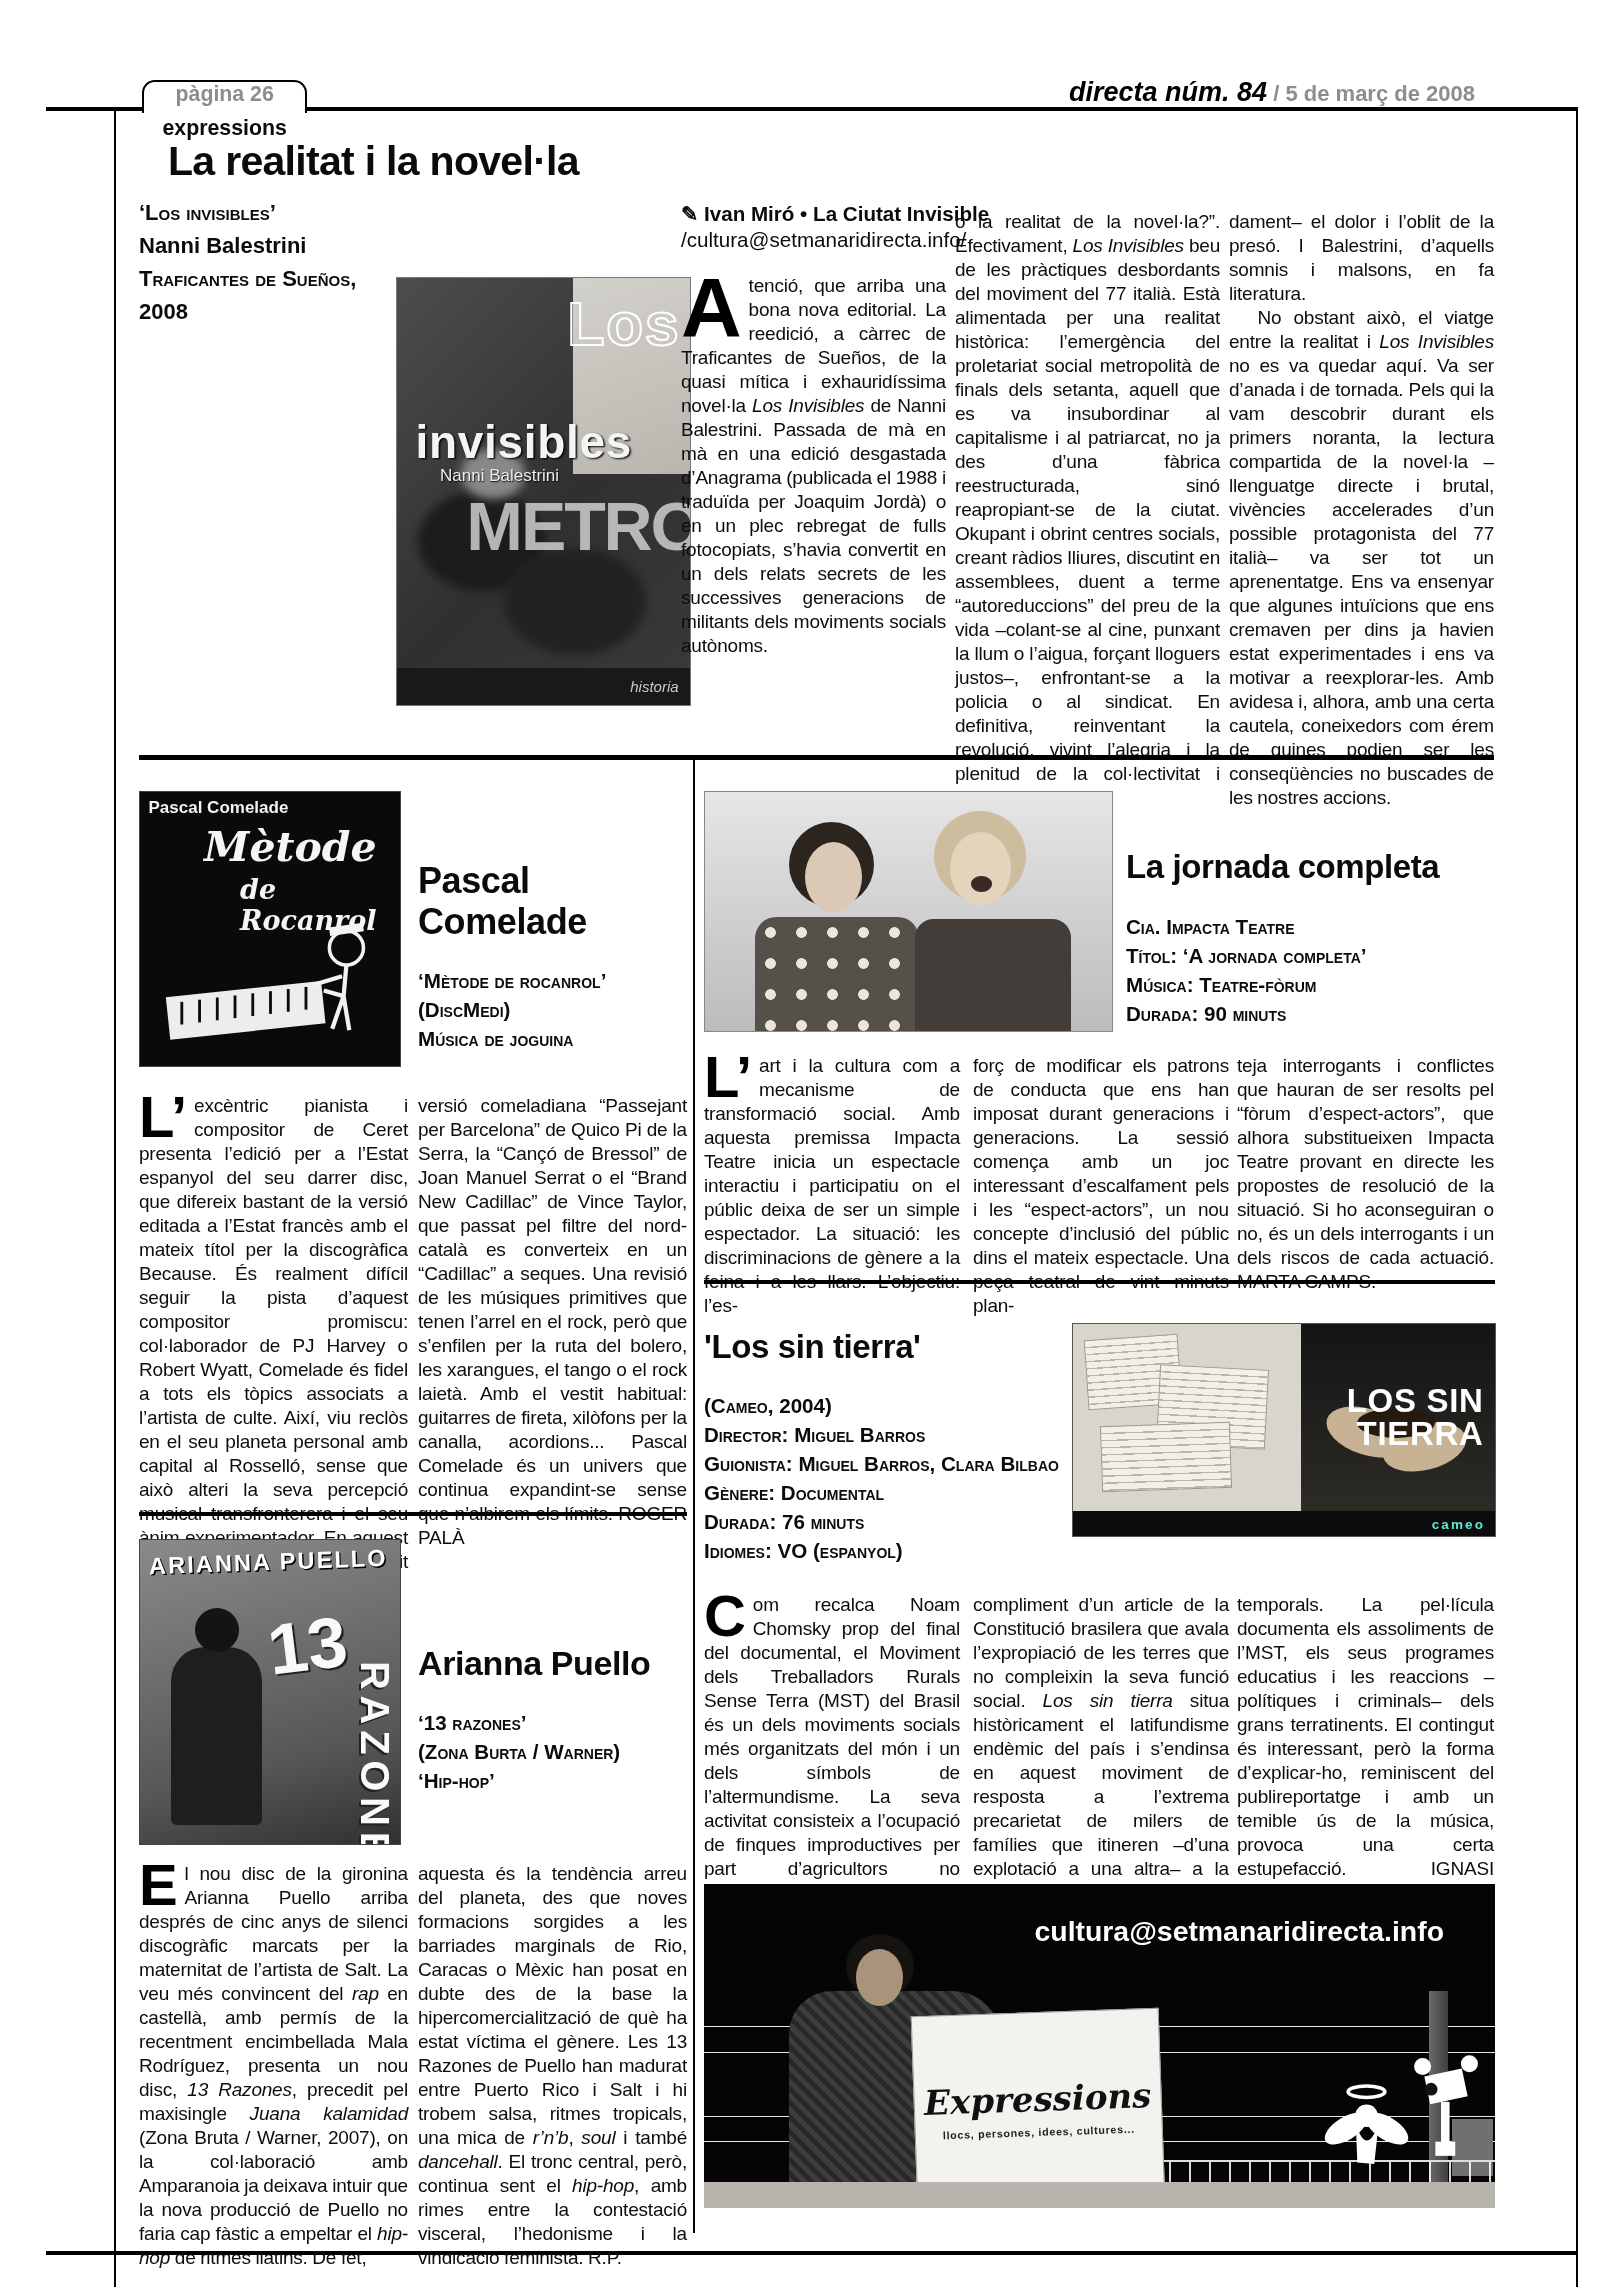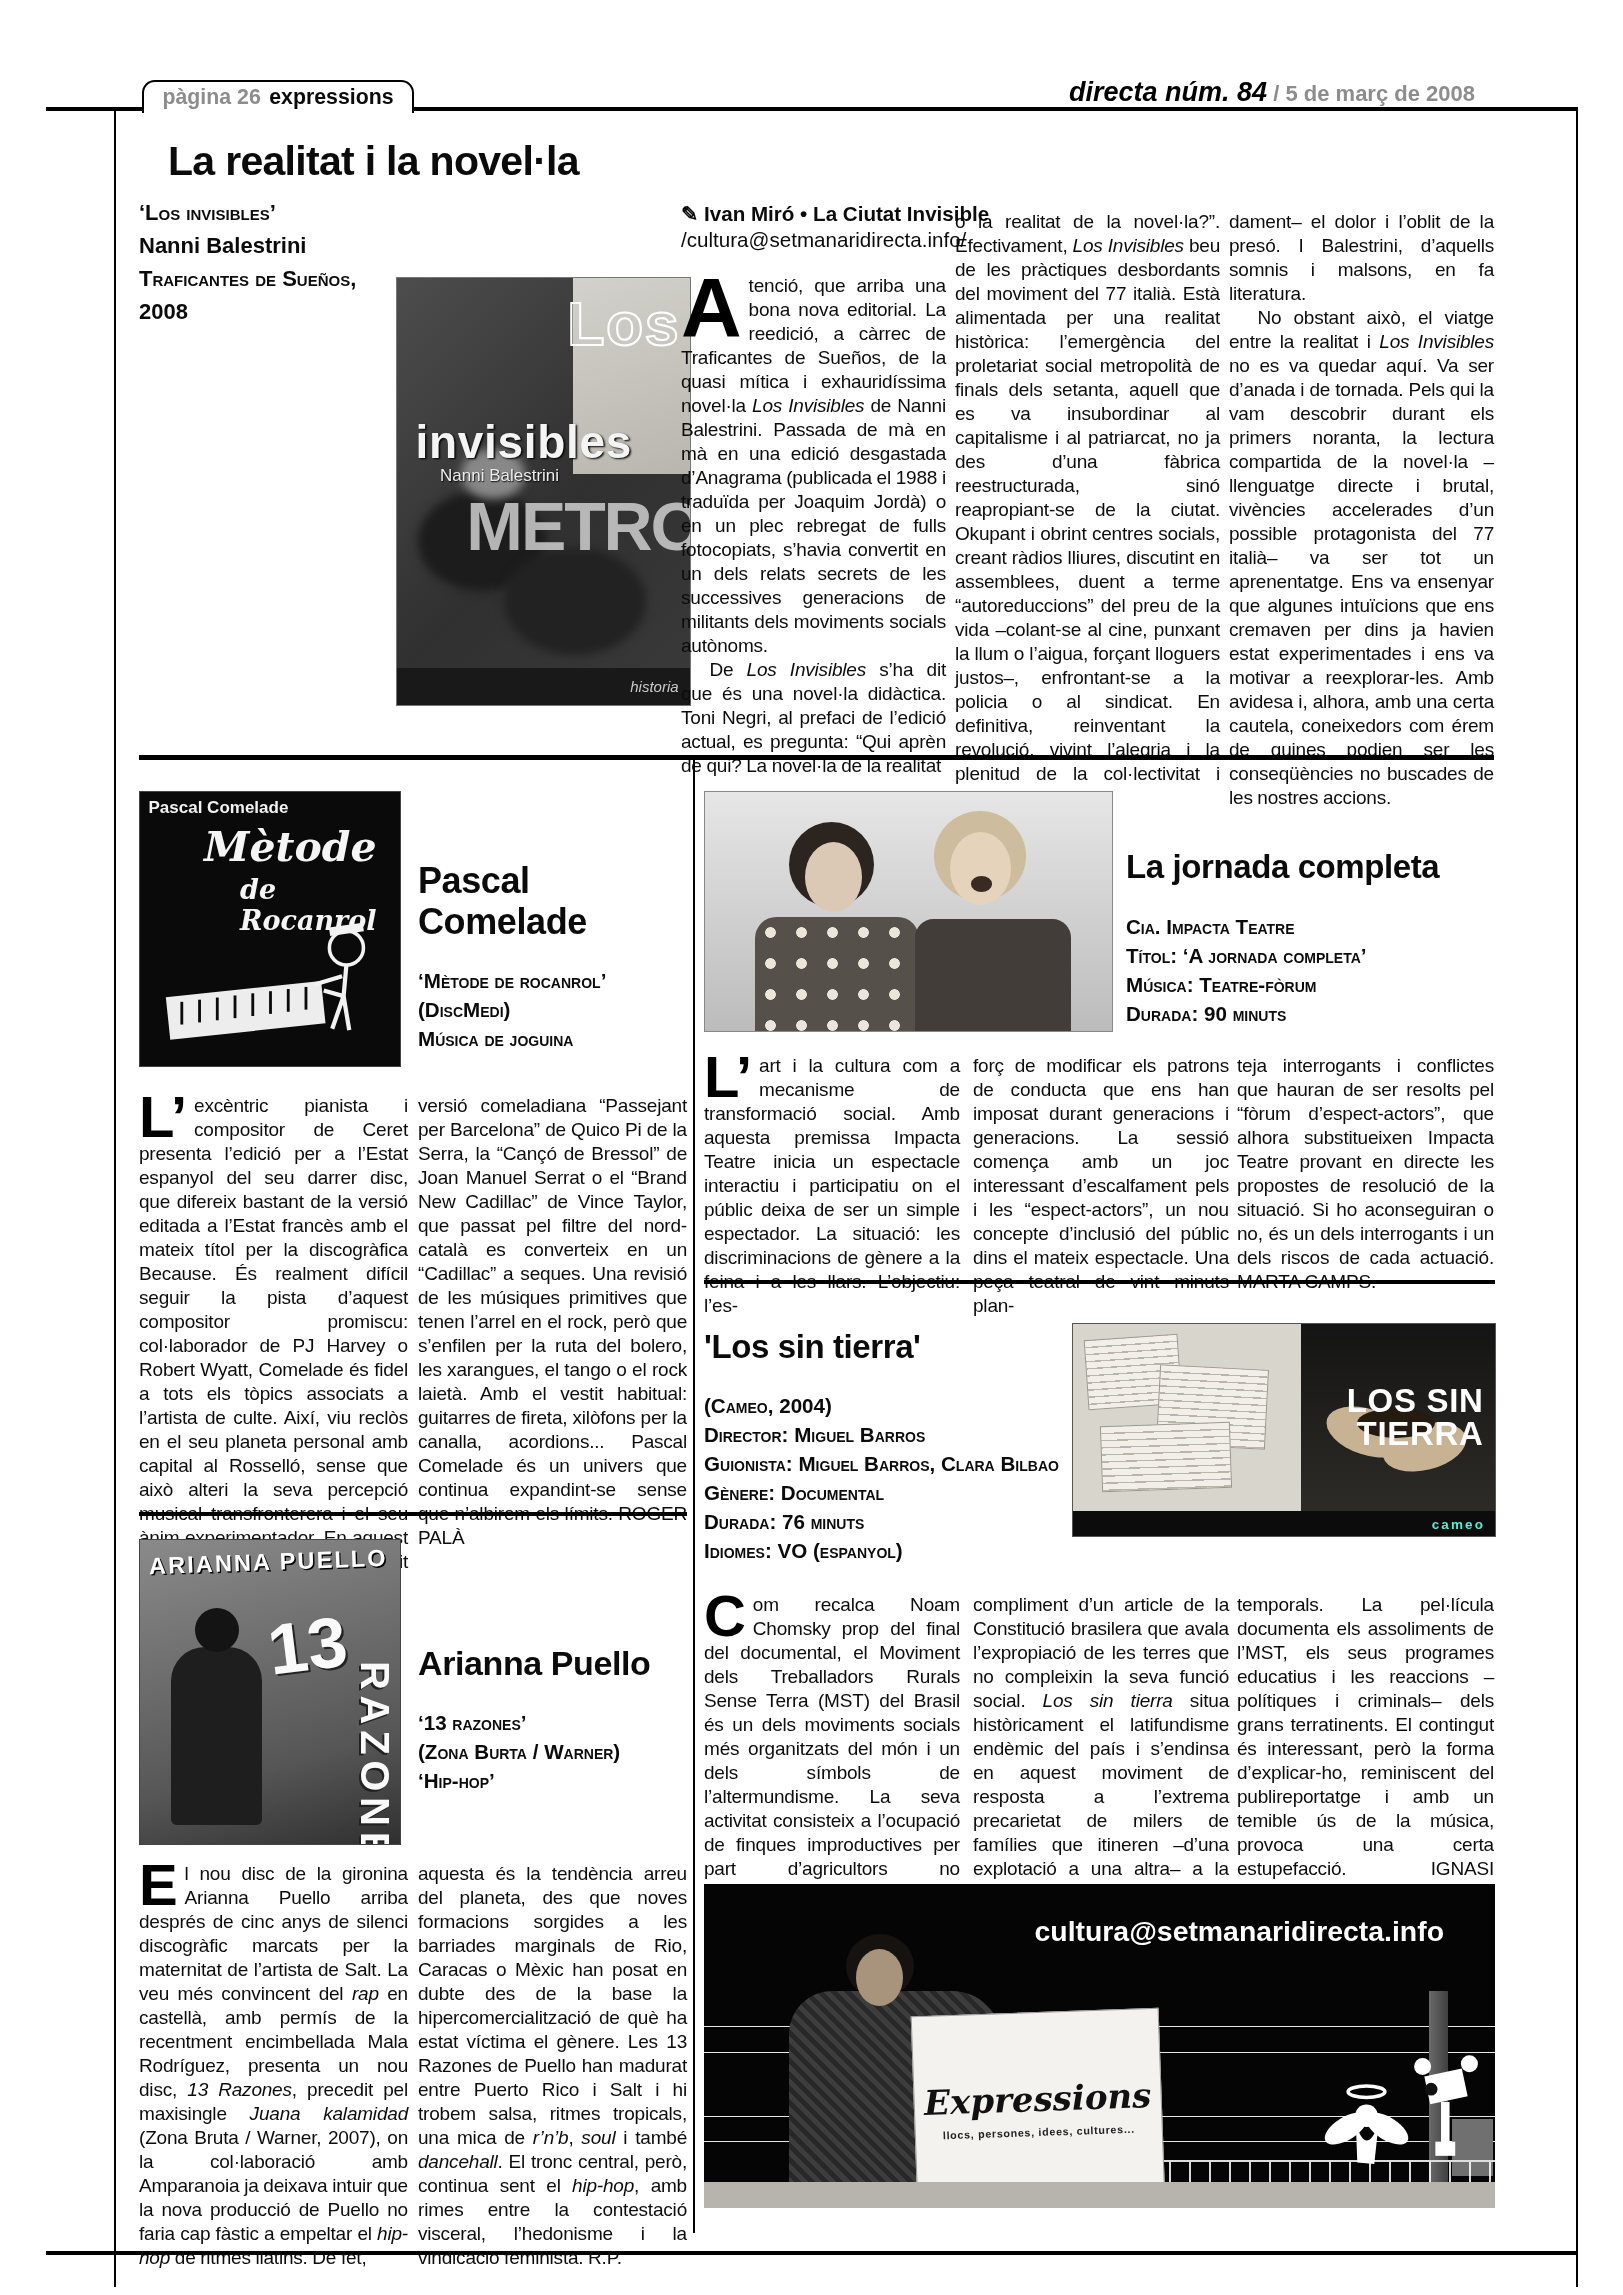--- a/index.html
+++ b/index.html
@@ -6,21 +6,21 @@
   .page{
     position:relative;width:1623px;height:2295px;background:#ffffff;
     font-family:"Liberation Sans",sans-serif;color:#0b0b0b;overflow:hidden;
   }
   .abs{position:absolute;}
   .rule{background:#000;}
   
   .tab{
     display:flex;align-items:center;gap:8.5px;background:#fff;
     border:2.1px solid #000;border-bottom:none;border-radius:12.8px 12.8px 0 0;
-    padding:0 18.5px;height:31px;font-weight:bold;font-size:21.3px;white-space:nowrap;
+    padding:0 18.5px;height:31px;font-weight:bold;font-size:21.3px;white-space:nowrap;flex-direction:column;
   }
   .tab .pg{color:#8d8d8d;}
   .masthead{font-size:22px;font-weight:bold;white-space:nowrap;text-align:right;}
   .masthead .brand{font-style:italic;font-size:27px;color:#000;}
   .masthead .date{color:#8d8d8d;}
   
   .headline{font-weight:bold;font-size:41px;letter-spacing:-0.7px;line-height:44px;margin-left:29px;}
   .sec-head{font-weight:bold;letter-spacing:-0.4px;}
   
   .sc{font-variant:small-caps;font-weight:bold;}
@@ -137,21 +137,20 @@
     <div class="strip">historia</div>
   </div>
 
   <div class="abs byline" style="left:681px;top:201px;width:548px;">
     <div class="b1"><span>✎</span> <span>Ivan Miró • La Ciutat Invisible</span></div>
     <div>/cultura@setmanaridirecta.info/</div>
   </div>
 
   <div class="col" style="left:681px;top:274px;width:265px;">
     <p><span class="dc dc-lg">A</span><span>tenció, que arriba una bona nova editorial. La reedició, a càrrec de Traficantes de Sueños, de la quasi mítica i exhauridíssima novel·la <i>Los Invisibles</i> de Nanni Balestrini. Passada de mà en mà en una edició desgastada d’Anagrama (publicada el 1988 i traduïda per Joaquim Jordà) o en un plec rebregat de fulls fotocopiats, s’havia convertit en un dels relats secrets de les successives generacions de militants dels moviments socials autònoms.</span></p>
-    <p class="ind"><span>De <i>Los Invisibles</i> s’ha dit que és una novel·la didàctica. Toni Negri, al prefaci de l’edició actual, es pregunta: “Qui aprèn de qui? La novel·la de la realitat</span></p>
   </div>
   <div class="col" style="left:955px;top:210px;width:265px;">
     <p><span>o la realitat de la novel·la?”. Efectivament, <i>Los Invisibles</i> beu de les pràctiques desbordants del moviment del 77 italià. Està alimentada per una realitat històrica: l’emergència del proletariat social metropolità de finals dels setanta, aquell que es va insubordinar al capitalisme i al patriarcat, no ja des d’una fàbrica reestructurada, sinó reapropiant-se de la ciutat. Okupant i obrint centres socials, creant ràdios lliures, discutint en assemblees, duent a terme “autoreduccions” del preu de la vida –colant-se al cine, punxant la llum o l’aigua, forçant lloguers justos–, enfrontant-se a la policia o al sindicat. En definitiva, reinventant la revolució, vivint l’alegria i la plenitud de la col·lectivitat i també –malaura-</span></p>
   </div>
   <div class="col" style="left:1229px;top:210px;width:265px;">
     <p><span>dament– el dolor i l’oblit de la presó. I Balestrini, d’aquells somnis i malsons, en fa literatura.</span></p>
     <p class="ind"><span>No obstant això, el viatge entre la realitat i <i>Los Invisibles</i> no es va quedar aquí. Va ser d’anada i de tornada. Pels qui la vam descobrir durant els primers noranta, la lectura compartida de la novel·la –llenguatge directe i brutal, vivències accelerades d’un possible protagonista del 77 italià– va ser tot un aprenentatge. Ens va ensenyar que algunes intuïcions que ens cremaven per dins ja havien estat experimentades i ens va motivar a reexplorar-les. Amb avidesa i, alhora, amb una certa cautela, coneixedors com érem de quines podien ser les conseqüències no buscades de les nostres accions.</span></p>
   </div>
 
   <div class="abs rule" style="left:139px;top:755px;width:1355px;height:5px;"></div>

